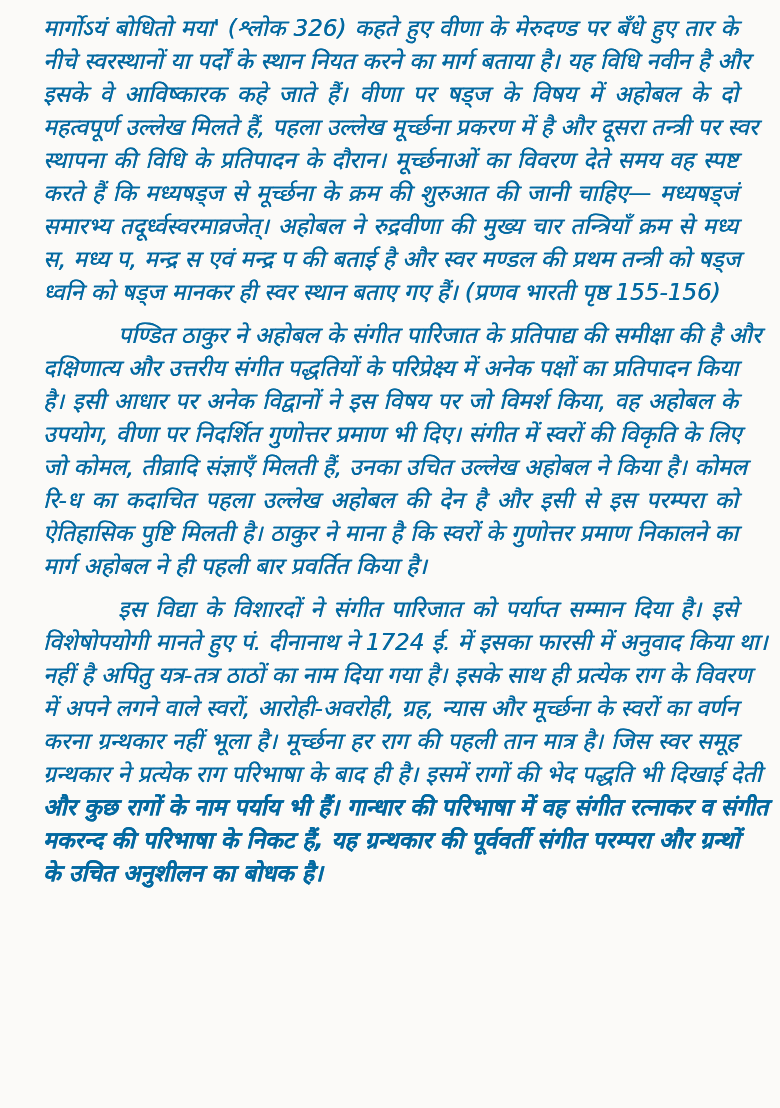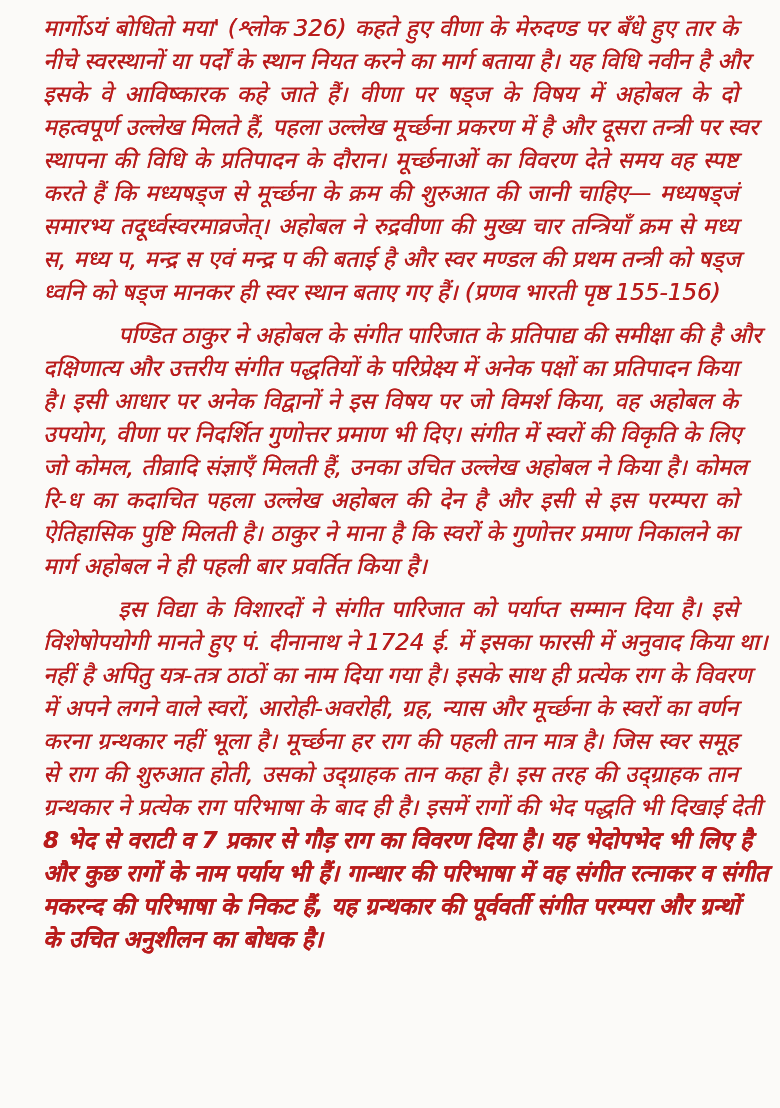--- a/index.html
+++ b/index.html
@@ -41,21 +41,21 @@
     text-indent: 75px;            
   }
   .line.heavy {
     font-weight: bold;            
     text-shadow: 0.2px 0 0 currentColor;
   }
 </style>
 </head>
 <body>
 
-<div class="page" style="background: rgb(251, 250, 248); color: #b91c1c;">
+<div class="page" style="background: rgb(251, 250, 248); color: #0369a1;">
   <div>
       <div class="para">
         <div class="line">मार्गोऽयं बोधितो मया' (श्लोक 326) कहते हुए वीणा के मेरुदण्ड पर बँधे हुए तार के</div>
         <div class="line">नीचे स्वरस्थानों या पर्दों के स्थान नियत करने का मार्ग बताया है। यह विधि नवीन है और</div>
         <div class="line">इसके वे आविष्कारक कहे जाते हैं। वीणा पर षड्ज के विषय में अहोबल के दो</div>
         <div class="line">महत्वपूर्ण उल्लेख मिलते हैं, पहला उल्लेख मूर्च्छना प्रकरण में है और दूसरा तन्त्री पर स्वर</div>
         <div class="line">स्थापना की विधि के प्रतिपादन के दौरान। मूर्च्छनाओं का विवरण देते समय वह स्पष्ट</div>
         <div class="line">करते हैं कि मध्यषड्ज से मूर्च्छना के क्रम की शुरुआत की जानी चाहिए— मध्यषड्जं</div>
         <div class="line">समारभ्य तदूर्ध्वस्वरमाव्रजेत्। अहोबल ने रुद्रवीणा की मुख्य चार तन्त्रियाँ क्रम से मध्य</div>
         <div class="line">स, मध्य प, मन्द्र स एवं मन्द्र प की बताई है और स्वर मण्डल की प्रथम तन्त्री को षड्ज</div>
@@ -70,21 +70,19 @@
         <div class="line">रि-ध का कदाचित पहला उल्लेख अहोबल की देन है और इसी से इस परम्परा को</div>
         <div class="line">ऐतिहासिक पुष्टि मिलती है। ठाकुर ने माना है कि स्वरों के गुणोत्तर प्रमाण निकालने का</div>
         <div class="line last">मार्ग अहोबल ने ही पहली बार प्रवर्तित किया है।</div>
       </div>
       <div class="para">
         <div class="line indent">इस विद्या के विशारदों ने संगीत पारिजात को पर्याप्त सम्मान दिया है। इसे</div>
         <div class="line">विशेषोपयोगी मानते हुए पं. दीनानाथ ने 1724 ई. में इसका फारसी में अनुवाद किया था।</div>
         <div class="line">नहीं है अपितु यत्र-तत्र ठाठों का नाम दिया गया है। इसके साथ ही प्रत्येक राग के विवरण</div>
         <div class="line">में अपने लगने वाले स्वरों, आरोही-अवरोही, ग्रह, न्यास और मूर्च्छना के स्वरों का वर्णन</div>
         <div class="line">करना ग्रन्थकार नहीं भूला है। मूर्च्छना हर राग की पहली तान मात्र है। जिस स्वर समूह</div>
-        <div class="line">से राग की शुरुआत होती, उसको उद्ग्राहक तान कहा है। इस तरह की उद्ग्राहक तान</div>
         <div class="line">ग्रन्थकार ने प्रत्येक राग परिभाषा के बाद ही है। इसमें रागों की भेद पद्धति भी दिखाई देती</div>
-        <div class="line heavy">8 भेद से वराटी व 7 प्रकार से गौड़ राग का विवरण दिया है। यह भेदोपभेद भी लिए है</div>
         <div class="line heavy">और कुछ रागों के नाम पर्याय भी हैं। गान्धार की परिभाषा में वह संगीत रत्नाकर व संगीत</div>
         <div class="line heavy">मकरन्द की परिभाषा के निकट हैं, यह ग्रन्थकार की पूर्ववर्ती संगीत परम्परा और ग्रन्थों</div>
         <div class="line last heavy">के उचित अनुशीलन का बोधक है।</div>
       </div>
     </div>
 </div>
 
 </body></html>

